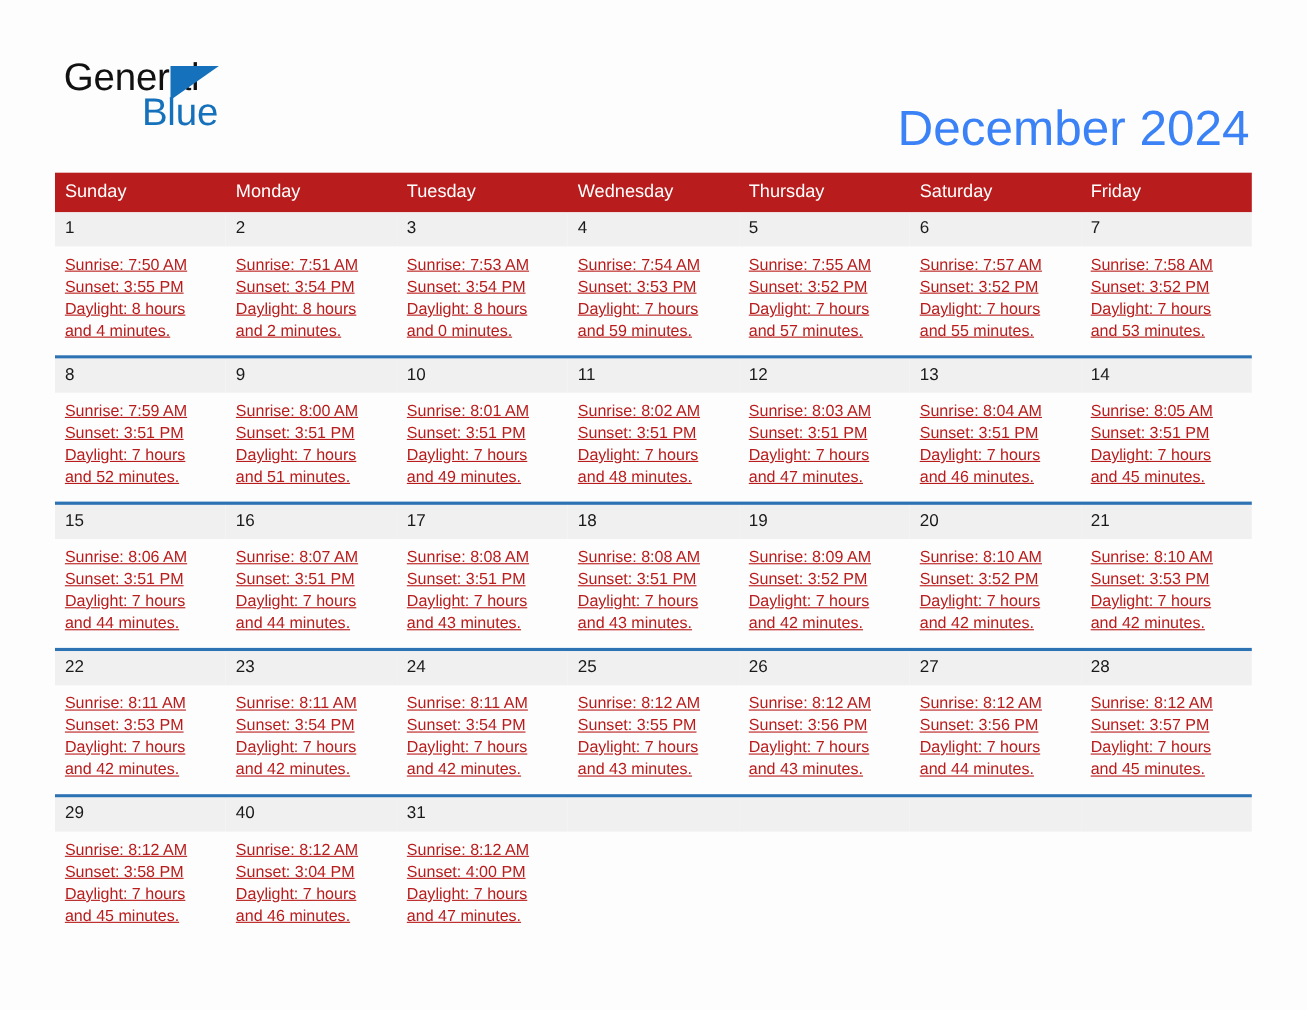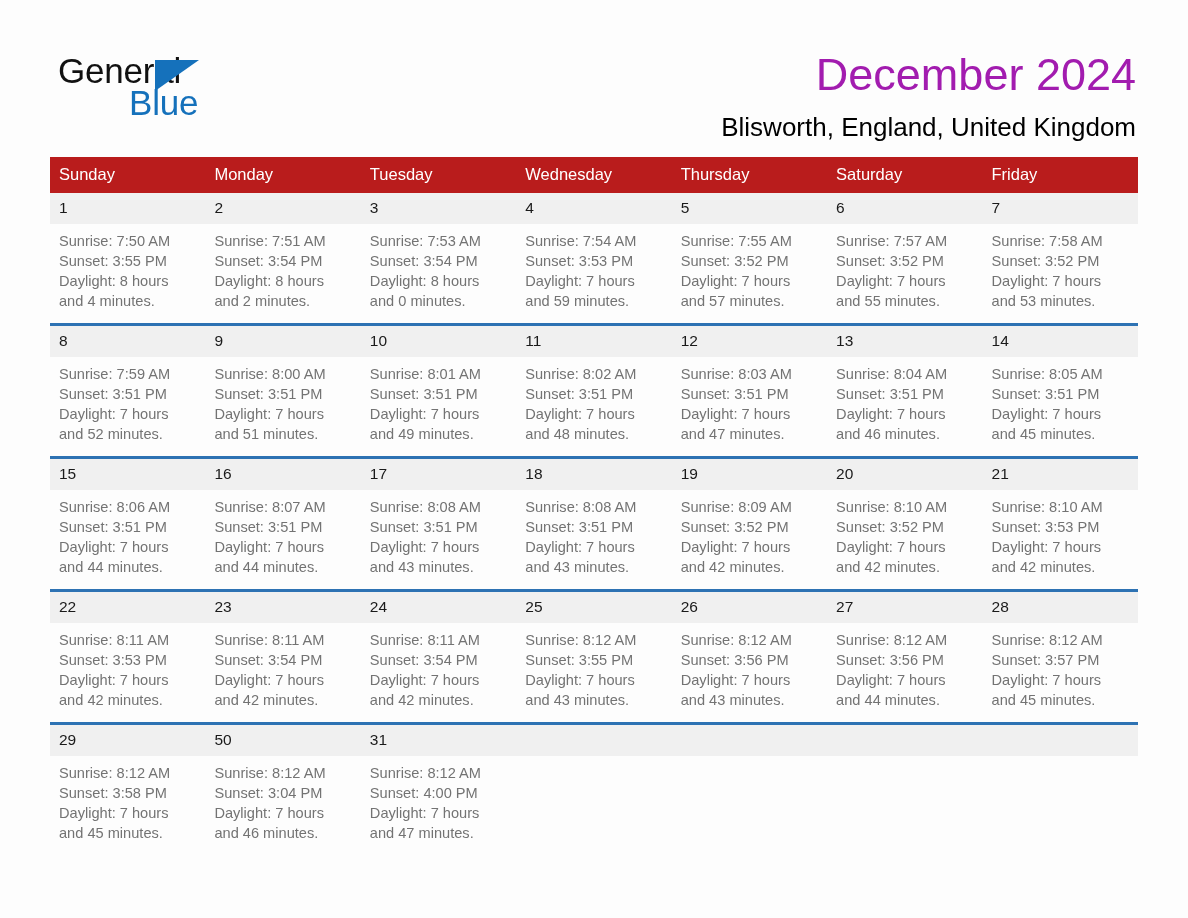--- a/index.html
+++ b/index.html
@@ -71,22 +71,23 @@
   .title-block {
     position: absolute;
     right: 52px;
     top: 48px;
     text-align: right;
   }
   .cal-title {
     font-size: 45px;
     line-height: 54px;
     font-weight: normal;
-    color: #a21caf;
-    white-space: nowrap;
+    color: #3b82f6;
+    white-space: nowrap;
+    margin-top: 42px;
   }
   .cal-subtitle {
     margin-top: 10px;
     font-size: 26px;
     line-height: 30px;
     font-weight: normal;
     color: #000;
     white-space: nowrap;
   }
 
@@ -141,21 +142,22 @@
     box-sizing: border-box;
     white-space: nowrap;
   }
   .day-cell.empty .day-number {
     background: #f0f0f0;
   }
   .day-info {
     padding: 7px 6px 0 9px;
     font-size: 14.6px;
     line-height: 20px;
-    color: #737373;
+    color: #b91c1c;
+    text-decoration: underline;
   }
   .day-info div {
     white-space: nowrap;
   }
 </style>
 </head>
 <body>
 
 <div class="page">
 
@@ -454,21 +456,21 @@
       <div class="day-cell">
         <div class="day-number">29</div>
         <div class="day-info">
           <div>Sunrise: 8:12 AM</div>
           <div>Sunset: 3:58 PM</div>
           <div>Daylight: 7 hours</div>
           <div>and 45 minutes.</div>
         </div>
       </div>
       <div class="day-cell">
-        <div class="day-number">50</div>
+        <div class="day-number">40</div>
         <div class="day-info">
           <div>Sunrise: 8:12 AM</div>
           <div>Sunset: 3:04 PM</div>
           <div>Daylight: 7 hours</div>
           <div>and 46 minutes.</div>
         </div>
       </div>
       <div class="day-cell">
         <div class="day-number">31</div>
         <div class="day-info">

